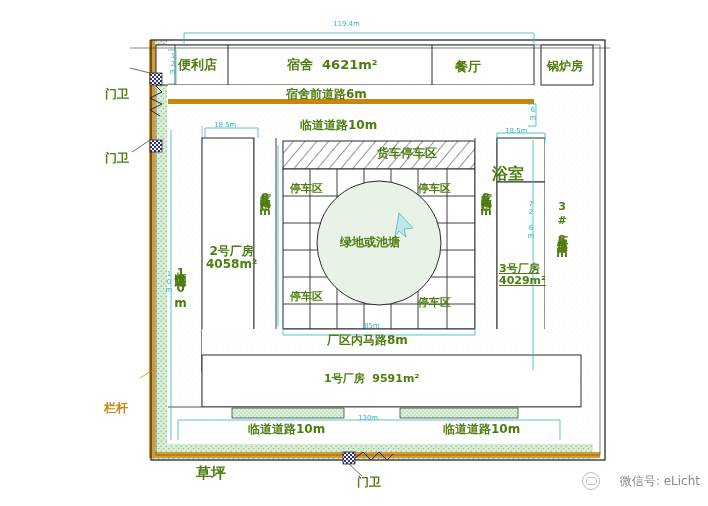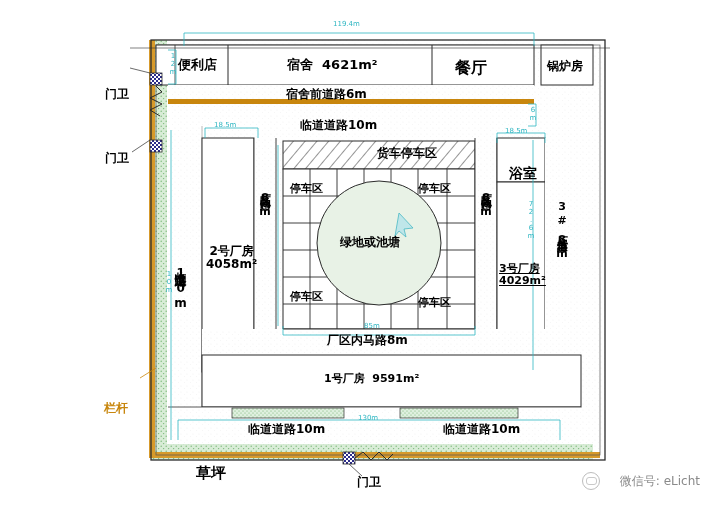--- a/index.html
+++ b/index.html
@@ -1,19 +1,19 @@
 <!DOCTYPE html>
 <html><head>
 <meta charset="utf-8">
 <style>
   html,body{margin:0;padding:0;background:#ffffff;}
   body{width:708px;height:506px;position:relative;overflow:hidden;
        font-family:"DejaVu Sans","Liberation Sans",sans-serif;color:#111;}
   #plan{position:absolute;left:0;top:0;width:708px;height:506px;}
-  .lbl{position:absolute;white-space:pre;line-height:1.05;font-weight:700;color:#000000;}
+  .lbl{position:absolute;white-space:pre;line-height:1.05;font-weight:700;color:#4d7c0f;}
   .vert{writing-mode:vertical-rl;text-orientation:upright;letter-spacing:1px;}
   .dim{position:absolute;color:#2fb6c2;font-size:7px;font-weight:400;white-space:nowrap;}
   .dimv{position:absolute;color:#2fb6c2;font-size:7px;font-weight:400;white-space:nowrap;
         writing-mode:vertical-rl;text-orientation:upright;}
   .wm{position:absolute;right:8px;bottom:16px;display:flex;align-items:center;gap:20px;
       color:#8a8a8a;font-size:12px;font-weight:400;}
   .wmic{width:16px;height:16px;border:1px solid #bdbdbd;border-radius:50%;
         display:inline-block;position:relative;}
   .wmic:after{content:"";position:absolute;left:3px;top:4px;width:9px;height:6px;
         border:1px solid #c9c9c9;border-radius:3px;}
@@ -148,21 +148,21 @@
     <path d="M171,130 L171,440"></path>
   </g>
 
   <line x1="130" y1="48" x2="610" y2="48" stroke="#2b2b2b" stroke-width="0.6"></line>
 </svg>
 
 <div class="dim" style="left:333px;top:20px;">119.4m</div>
 
 <div class="lbl" style="left:178px;top:58px;font-size:13px;">便利店</div>
 <div class="lbl" style="left:287px;top:58px;font-size:13px;">宿舍  4621m²</div>
-<div class="lbl" style="left:455px;top:60px;font-size:16px;">餐厅</div>
+<div class="lbl" style="left:455px;top:60px;font-size:13px;">餐厅</div>
 <div class="lbl" style="left:547px;top:60px;font-size:12px;">锅炉房</div>
 
 <div class="lbl" style="left:286px;top:88px;font-size:12px;">宿舍前道路6m</div>
 <div class="lbl" style="left:300px;top:119px;font-size:12px;">临道道路10m</div>
 
 <div class="lbl vert" style="left:174px;top:262px;font-size:12px;">临道道路10m</div>
 
 <div class="dim" style="left:214px;top:121px;">18.5m</div>
 
 <div class="lbl" style="left:206px;top:245px;font-size:12px;text-align:center;">2号厂房
@@ -173,21 +173,21 @@
 
 <div class="lbl" style="left:341px;top:147px;font-size:12px;padding-left:36px;">货车停车区</div>
 
 <div class="lbl" style="left:290px;top:183px;font-size:11px;">停车区</div>
 <div class="lbl" style="left:418px;top:183px;font-size:11px;">停车区</div>
 <div class="lbl" style="left:290px;top:291px;font-size:11px;">停车区</div>
 <div class="lbl" style="left:418px;top:297px;font-size:11px;">停车区</div>
 
 <div class="lbl" style="left:340px;top:236px;font-size:12px;">绿地或池塘</div>
 
-<div class="lbl" style="left:509px;top:166px;font-size:14px;">浴室</div>
+<div class="lbl" style="left:492px;top:166px;font-size:16px;">浴室</div>
 <div class="dim" style="left:505px;top:127px;">18.5m</div>
 
 <div class="lbl" style="left:499px;top:263px;font-size:11px;text-decoration:underline;">3号厂房
 4029m²</div>
 
 <div class="lbl vert" style="left:556px;top:200px;font-size:11px;">3#厂房后道路8m</div>
 
 <div class="lbl" style="left:327px;top:334px;font-size:12px;">厂区内马路8m</div>
 <div class="dim" style="left:364px;top:322px;">85m</div>
 

